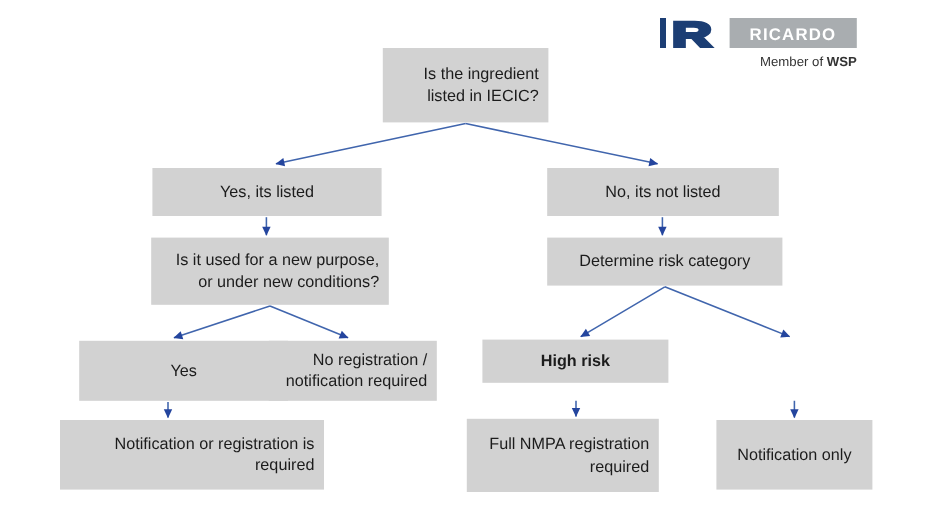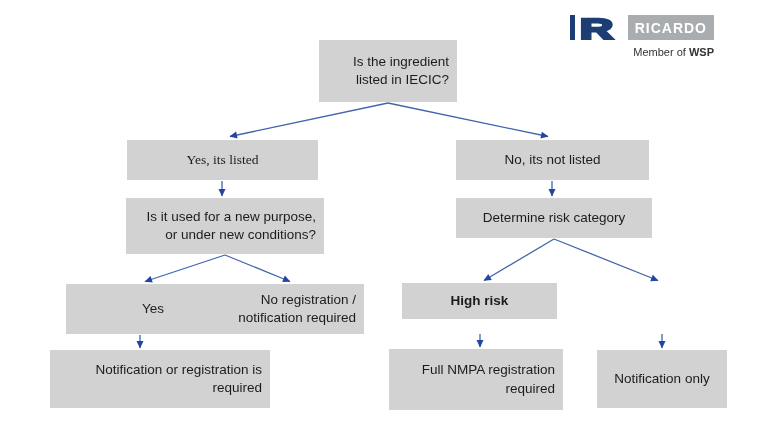--- a/index.html
+++ b/index.html
@@ -24,30 +24,30 @@
     color: #1c1c1c;
     display: flex;
     align-items: center;
     justify-content: center;
     text-align: right;
     font-size: 13.5px;
     line-height: 1.35;
     padding: 2px 8px;
   }
   .node-root            { left: 319px; top: 40px;  width: 138px; height: 62px; }
-  .node-yes-listed      { left: 127px; top: 140px; width: 191px; height: 40px; font-family: Liberation Serif, serif; }
+  .node-yes-listed      { left: 127px; top: 140px; width: 191px; height: 40px; }
   .node-no-listed       { left: 456px; top: 140px; width: 193px; height: 40px; }
   .node-new-purpose     { left: 126px; top: 198px; width: 198px; height: 56px; }
   .node-determine-risk  { left: 456px; top: 198px; width: 196px; height: 40px; }
   .node-yes             { left: 66px;  top: 284px; width: 174px; height: 50px; }
   .node-no-registration { left: 224px; top: 284px; width: 140px; height: 50px; }
   .node-high-risk       { left: 402px; top: 283px; width: 155px; height: 36px; font-weight: bold; }
   .node-low-medium      { left: 587px; top: 283px; width: 150px; height: 50px; }
   .node-notif-reg       { left: 50px;  top: 350px; width: 220px; height: 58px; }
-  .node-full-nmpa       { left: 389px; top: 349px; width: 174px; height: 61px; }
+  .node-full-nmpa       { left: 389px; top: 349px; width: 160px; height: 61px; }
   .node-notif-only      { left: 597px; top: 350px; width: 130px; height: 58px; }
 
   .logo {
     position: absolute;
     top: 15px;
     right: 64px;
     display: flex;
     flex-direction: column;
     align-items: flex-end;
   }
@@ -62,21 +62,21 @@
     display: block;
   }
   .logo-band {
     background: #a9adb0;
     color: #ffffff;
     font-weight: bold;
     font-size: 14px;
     letter-spacing: 1px;
     display: flex;
     align-items: center;
-    padding: 0 7px;
+    padding: 0 17px;
     height: 25px;
   }
   .logo-tagline {
     margin-top: 6px;
     font-size: 11px;
     color: #333333;
   }
   .logo-tagline .wsp { font-weight: bold; }
 </style>
 </head>

